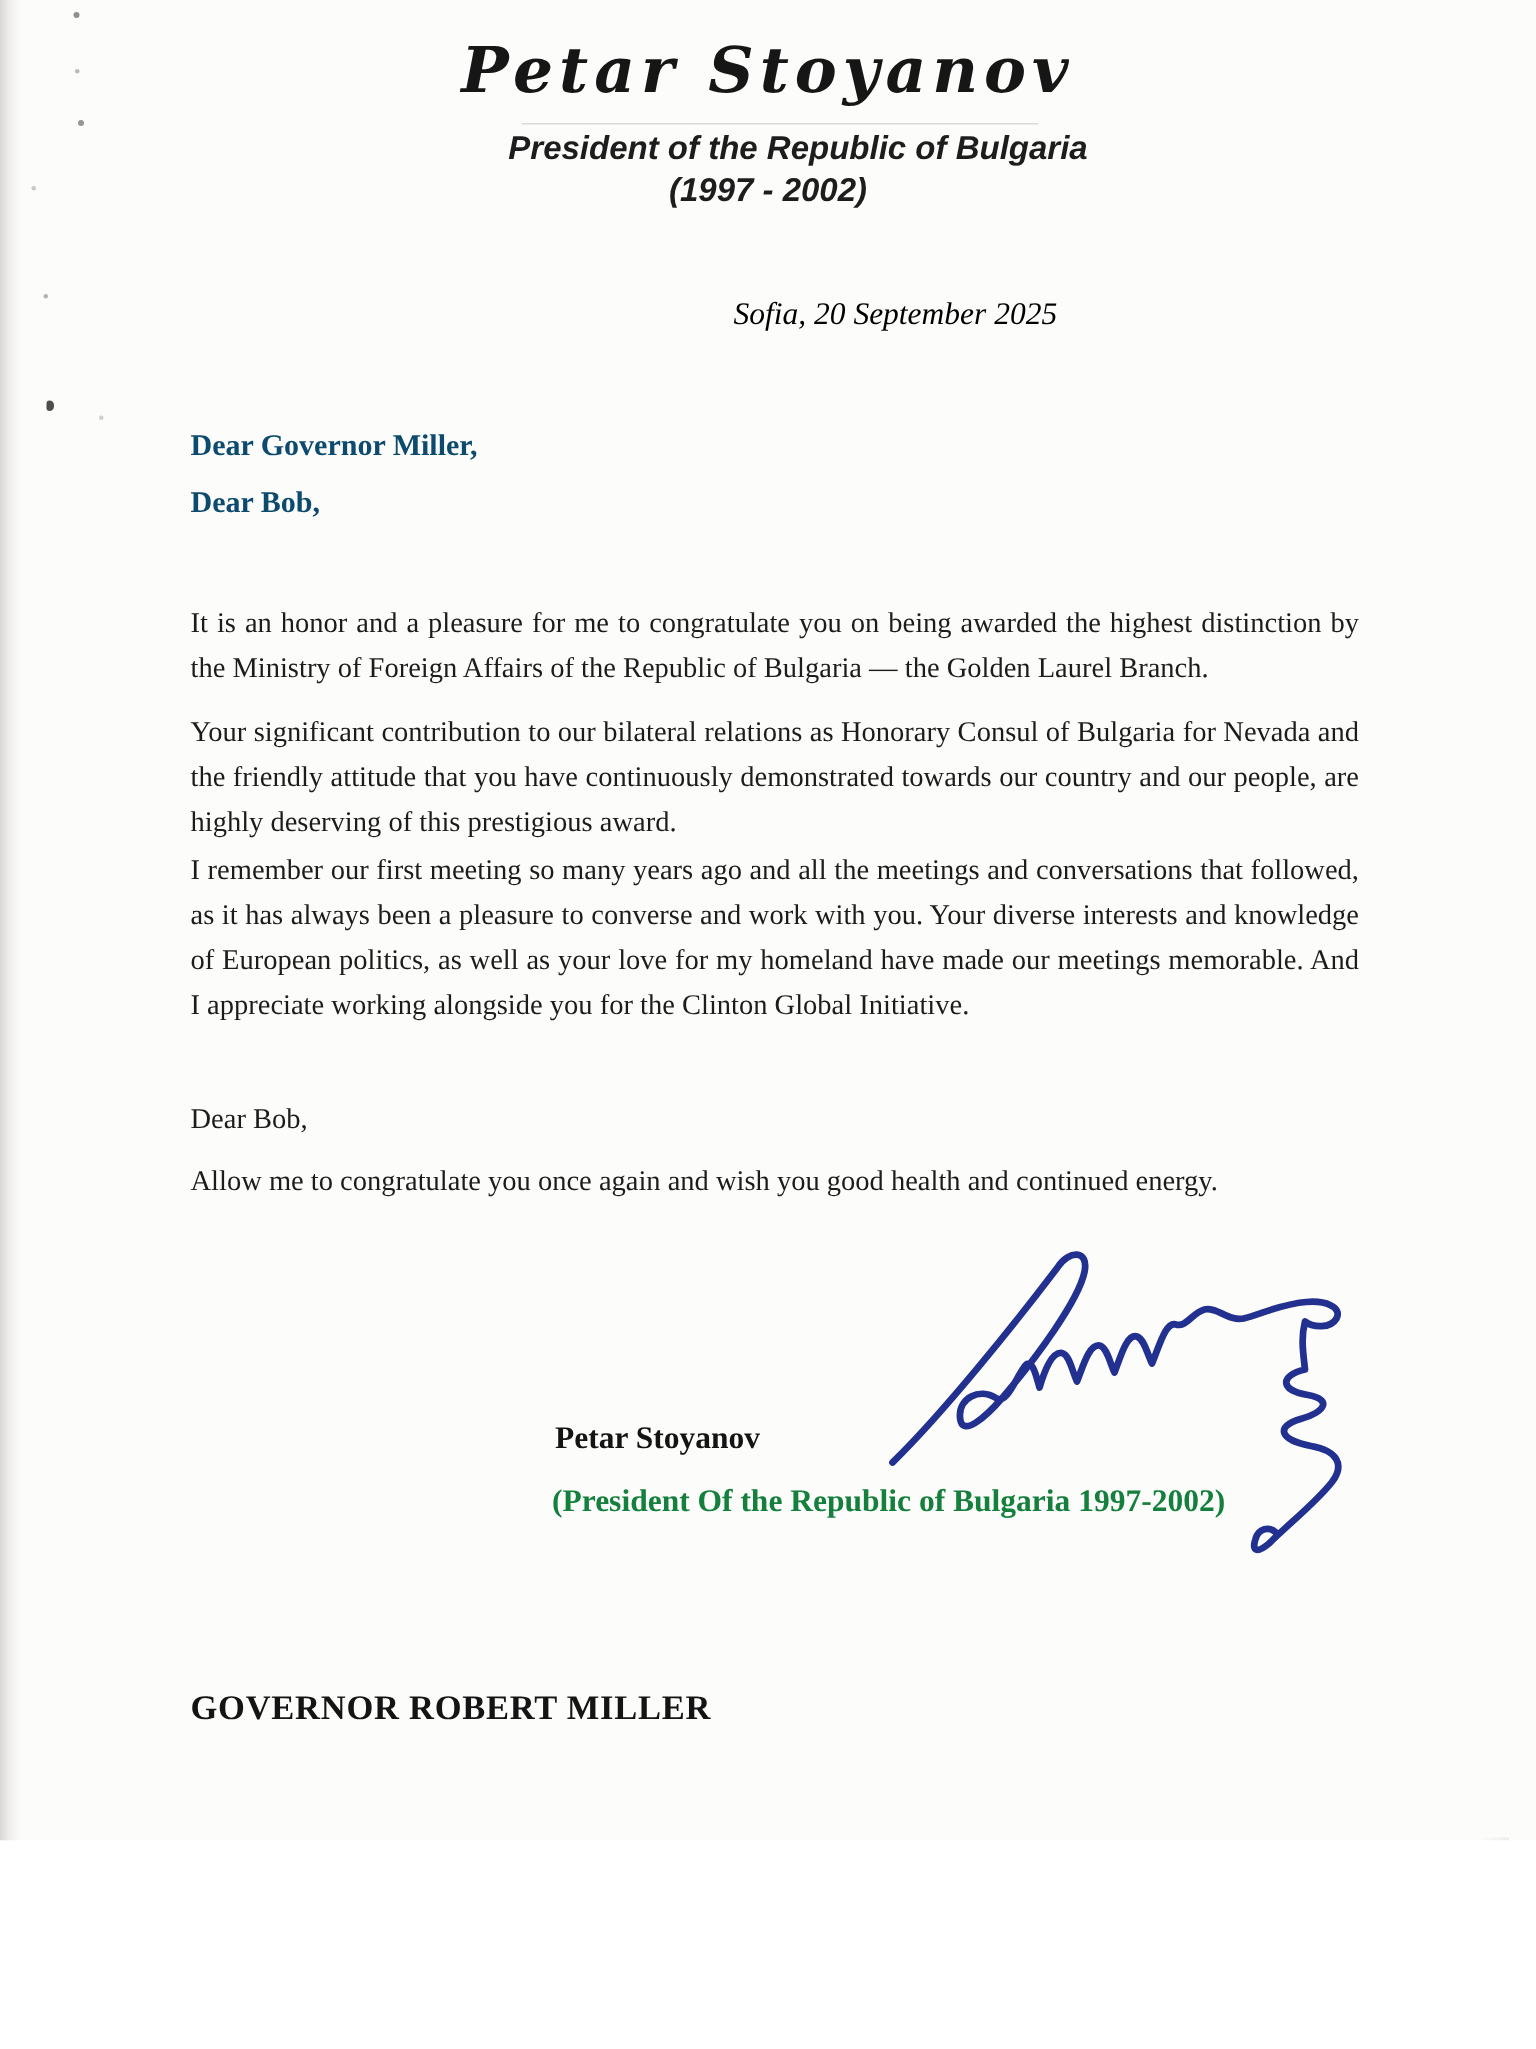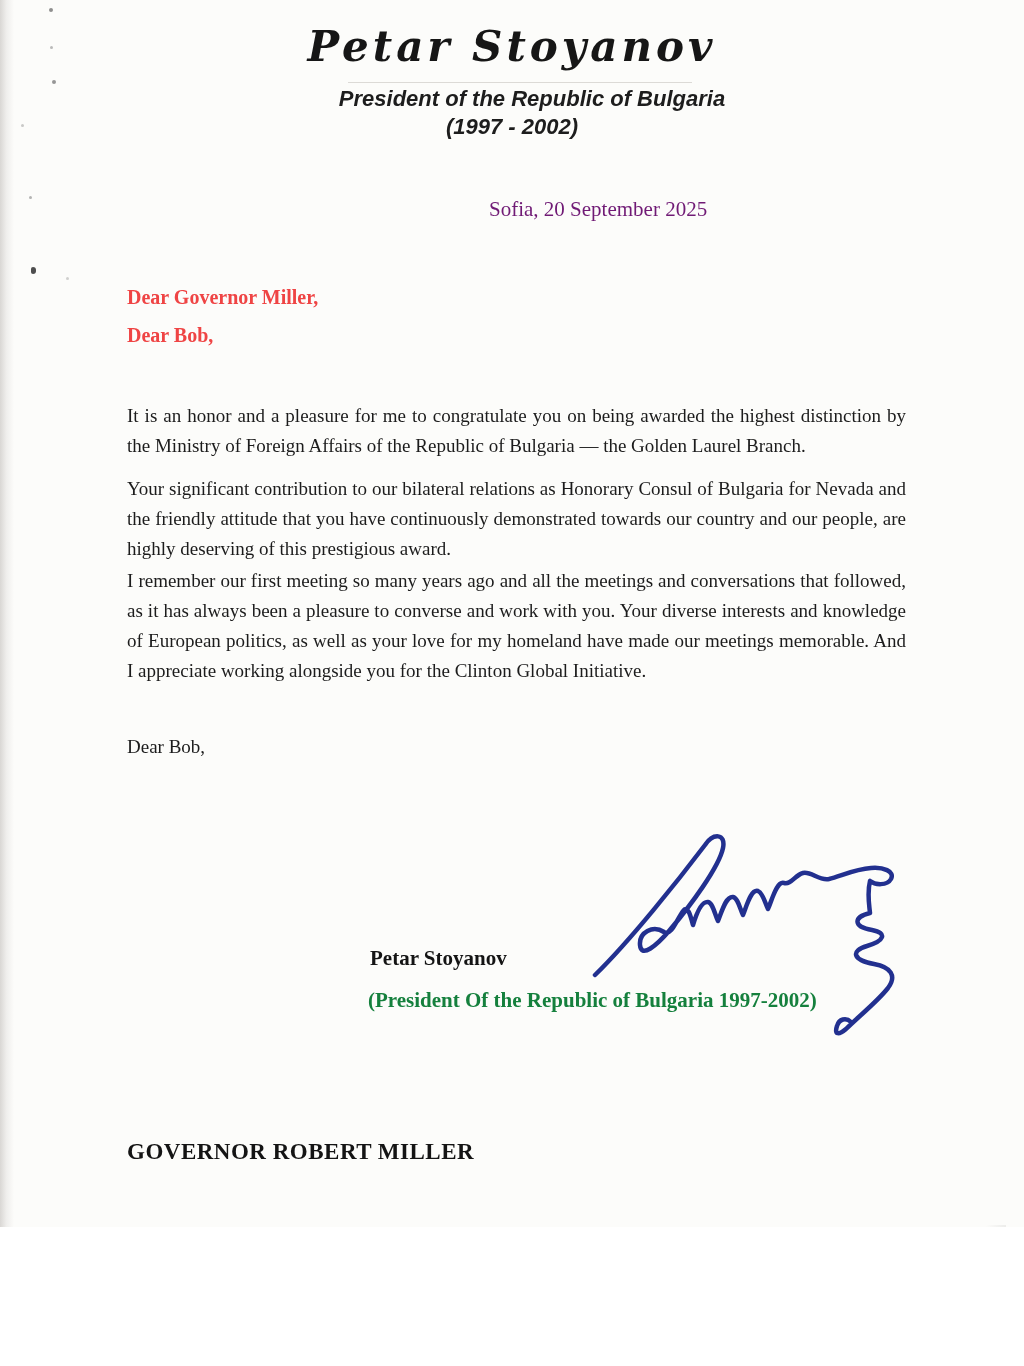--- a/index.html
+++ b/index.html
@@ -51,23 +51,23 @@
   }
   .lh-years {
     position: absolute; top: 114px; left: 0; width: 1024px;
     text-align: center;
     font-family: "Liberation Sans", sans-serif;
     font-style: italic; font-weight: 600;
     font-size: 22px; color: #1d1d1d;
   }
   .dateline {
     position: absolute; top: 197px; left: 489px;
-    font-size: 21px; color: #701a75;
+    font-style: italic; font-size: 21px; color: #000000;
   }
-  .salutation { position: absolute; left: 127px; font-weight: bold; font-size: 20px; color:#ef4444; }
+  .salutation { position: absolute; left: 127px; font-weight: bold; font-size: 20px; color:#0c4a6e; }
   .sal1 { top: 286px; }
   .sal2 { top: 324px; }
 
   .para {
     position: absolute; left: 127px; width: 779px;
     font-size: 19px; line-height: 30px; text-align: justify; color:#1c1c1c;
   }
   .para1 { top: 401px; }
   .para2 { top: 474px; }
   .para3 { top: 566px; }
@@ -82,21 +82,21 @@
   .sig-name {
     position: absolute; left: 370px; top: 946px;
     font-weight: bold; font-size: 21px; color:#141414;
   }
   .sig-title {
     position: absolute; left: 368px; top: 988px;
     font-weight: bold; font-size: 21px; color:#15803d;
   }
   .recipient {
     position: absolute; left: 127px; top: 1126px;
-    font-weight: bold; font-size: 23px; letter-spacing: 0.5px; color:#141414;margin-top:13px;
+    font-weight: bold; font-size: 23px; letter-spacing: 0.5px; color:#141414;
   }
 
   .footer-rule {
     position: absolute; left: 695px; top: 1331px; width: 267px; height: 2px;
     background: #3c3a38;
   }
   .footer-address {
     position: absolute; left: 695px; top: 1336px; width: 267px;
     text-align: right;
     font-family: "Liberation Sans", sans-serif;
@@ -132,20 +132,21 @@
   <div class="dateline">Sofia, 20 September 2025</div>
 
   <div class="salutation sal1">Dear Governor Miller,</div>
   <div class="salutation sal2">Dear Bob,</div>
 
   <div class="para para2">Your significant contribution to our bilateral relations as Honorary Consul of Bulgaria for Nevada and the friendly attitude that you have continuously demonstrated towards our country and our people, are highly deserving of this prestigious award.</div>
   <div class="para para1">It is an honor and a pleasure for me to congratulate you on being awarded the highest distinction by the Ministry of Foreign Affairs of the Republic of Bulgaria — the Golden Laurel Branch.</div>
   <div class="para para3">I remember our first meeting so many years ago and all the meetings and conversations that followed, as it has always been a pleasure to converse and work with you. Your diverse interests and knowledge of European politics, as well as your love for my homeland have made our meetings memorable. And I appreciate working alongside you for the Clinton Global Initiative.</div>
 
   <div class="closing-line cl-sal">Dear Bob,</div>
+  <div class="closing-line cl-l1">Allow me to congratulate you once again and wish you good health and continued energy.</div>
 
   <svg class="sig-svg" viewBox="0 0 350 235">
     <g fill="none" stroke-width="4.5" stroke-linecap="round" stroke-linejoin="round" stroke="#22308f">
       <path d="M 10 152
                C 45 118, 95 55, 120 22
                C 128 10, 141 10, 138 25
                C 134 44, 106 82, 84 108
                C 72 122, 56 136, 55 122
                C 54 109, 68 102, 79 109
                C 86 114, 92 96, 98 88

